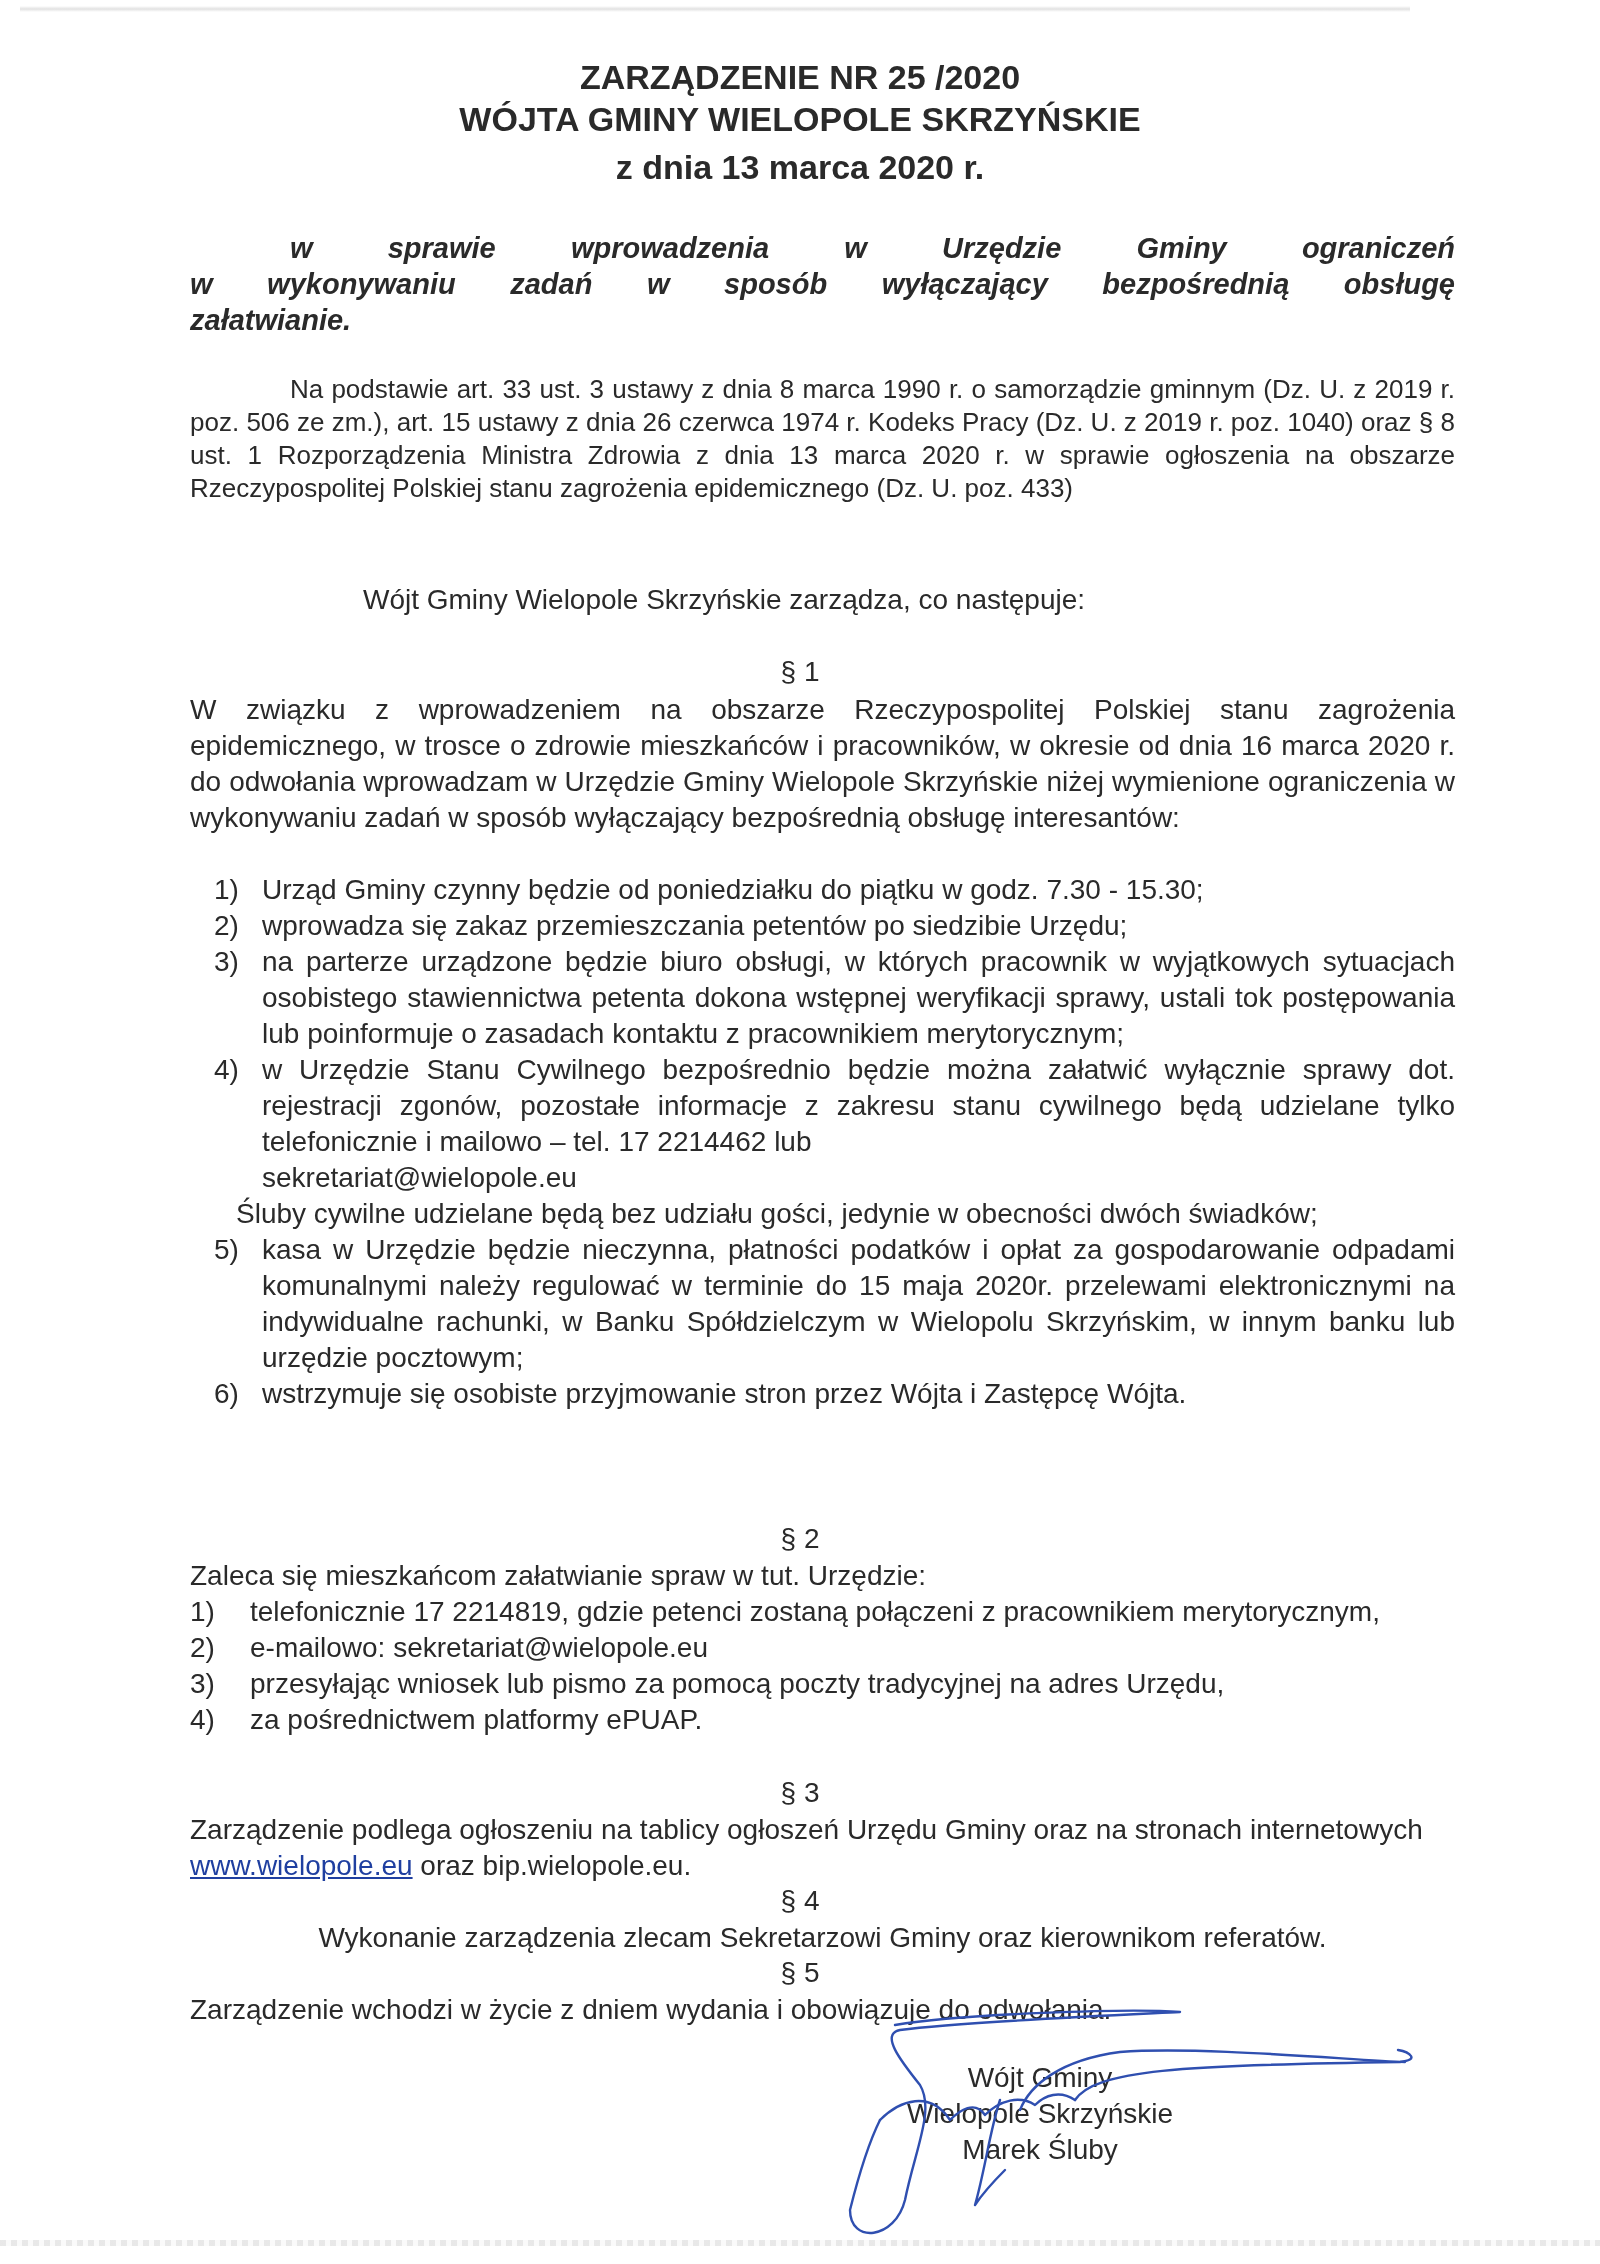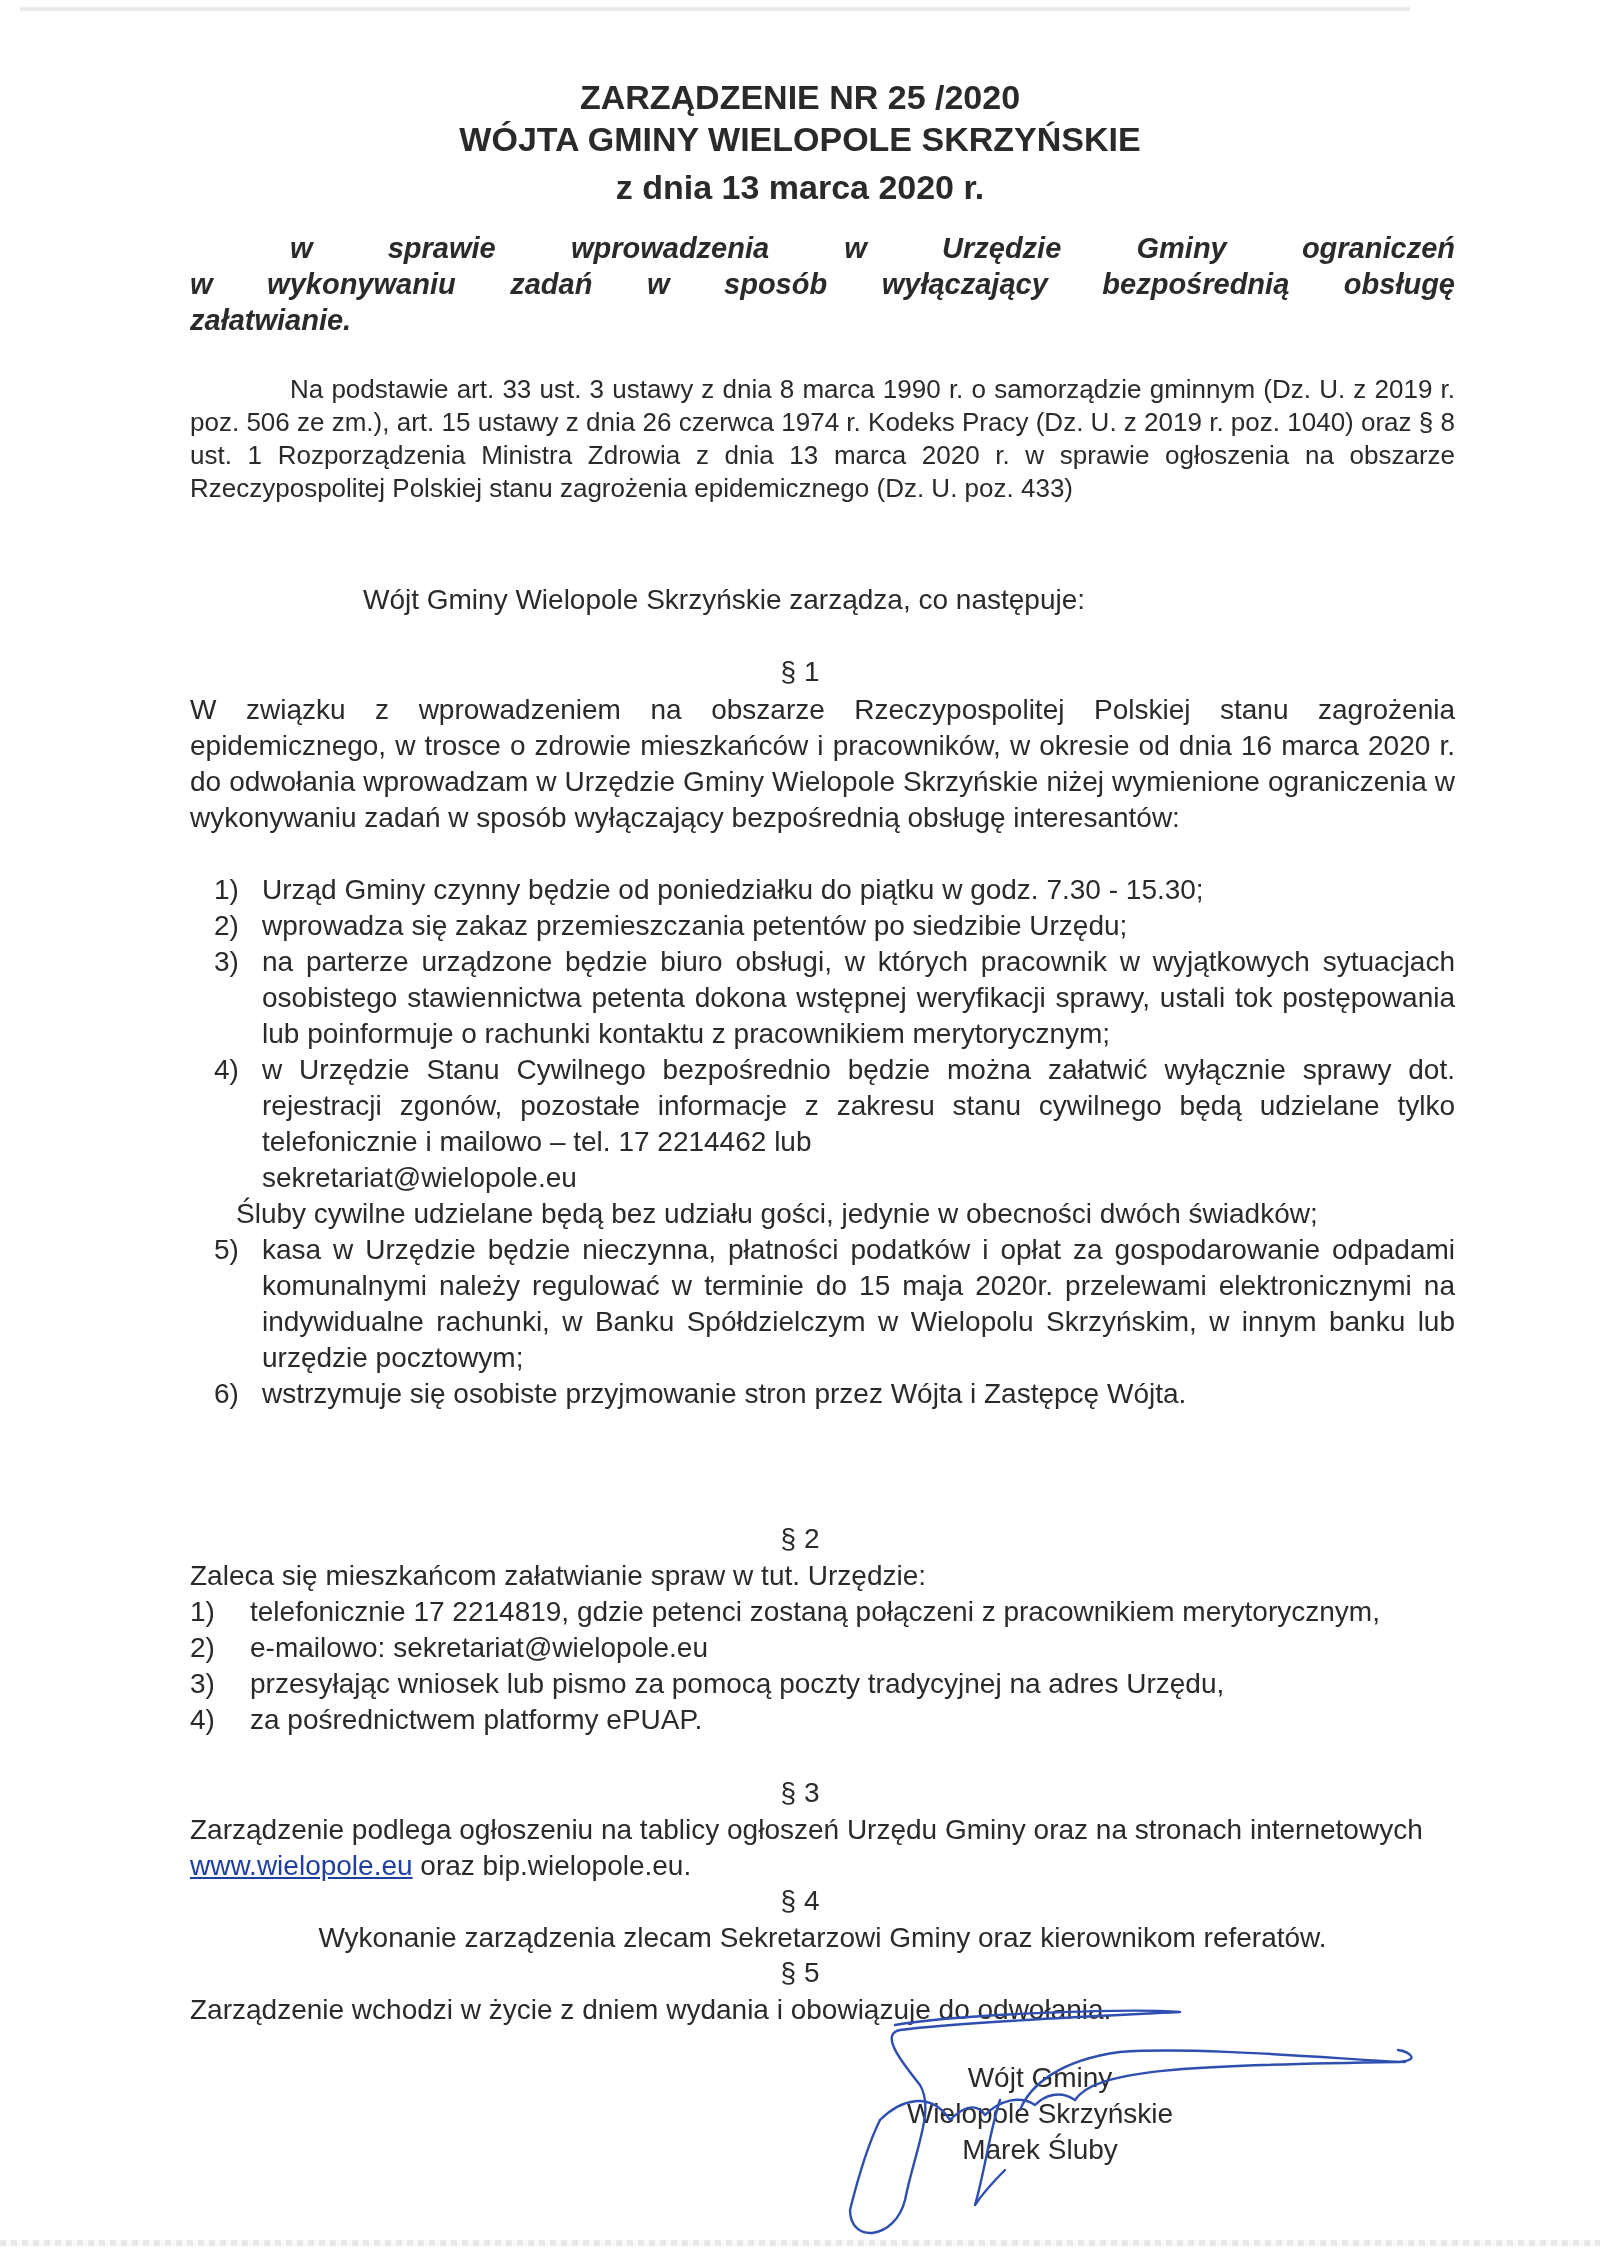--- a/index.html
+++ b/index.html
@@ -9,21 +9,21 @@
   }
   .scan-edge-top {
     position: absolute; left: 20px; top: 6px; width: 1390px; height: 6px;
     background: linear-gradient(to bottom, rgba(180,180,180,0.0), rgba(170,170,170,0.35), rgba(200,200,200,0.0));
   }
   .scan-edge-bottom {
     position: absolute; left: 0; top: 2240px; width: 1600px; height: 6px;
     background: repeating-linear-gradient(90deg, rgba(190,190,190,0.35) 0 6px, rgba(230,230,230,0.2) 6px 11px);
   }
   .page { position: absolute; left: 0; top: 0; width: 1600px; }
-  .title-block { position: absolute; left: 0; width: 1600px; top: 76px; text-align: center; }
+  .title-block { position: absolute; left: 0; width: 1600px; top: 56px; text-align: center; }
   .title-line { font-weight: bold; font-size: 34px; line-height: 42px; margin: 0; color: #2a2a2a; }
   .title-line.t1 { margin-top: 0; }
   .title-line.t2 { margin-top: 0; }
   .title-line.t3 { margin-top: 6px; }
 
   .subject {
     position: absolute; left: 190px; width: 1265px; top: 230px;
     font-weight: bold; font-style: italic; font-size: 29px; line-height: 36px;
     text-align: justify; text-align-last: left; color: #2a2a2a;
   }
@@ -98,21 +98,21 @@
     <div class="list-item">
       <span class="num">1)</span>
       <span>Urząd Gminy czynny będzie od poniedziałku do piątku w godz. 7.30 - 15.30;</span>
     </div>
     <div class="list-item">
       <span class="num">2)</span>
       <span>wprowadza się zakaz przemieszczania petentów po siedzibie Urzędu;</span>
     </div>
     <div class="list-item">
       <span class="num">3)</span>
-      <span>na parterze urządzone będzie biuro obsługi, w których pracownik w wyjątkowych sytuacjach osobistego stawiennictwa petenta dokona wstępnej weryfikacji sprawy, ustali tok postępowania lub poinformuje o rachunki kontaktu z pracownikiem merytorycznym;</span>
+      <span>na parterze urządzone będzie biuro obsługi, w których pracownik w wyjątkowych sytuacjach osobistego stawiennictwa petenta dokona wstępnej weryfikacji sprawy, ustali tok postępowania lub poinformuje o zasadach kontaktu z pracownikiem merytorycznym;</span>
     </div>
     <div class="list-item">
       <span class="num">4)</span>
       <span>w Urzędzie Stanu Cywilnego bezpośrednio będzie można załatwić wyłącznie sprawy dot. rejestracji zgonów, pozostałe informacje z zakresu stanu cywilnego będą udzielane tylko telefonicznie i mailowo – tel.</span>
       <span class="bold">17 2214462</span>
       <span>lub</span>
       <br>
       <span class="bold">sekretariat@wielopole.eu</span>
     </div>
     <div class="subnote">Śluby cywilne udzielane będą bez udziału gości, jedynie w obecności dwóch świadków;</div>

